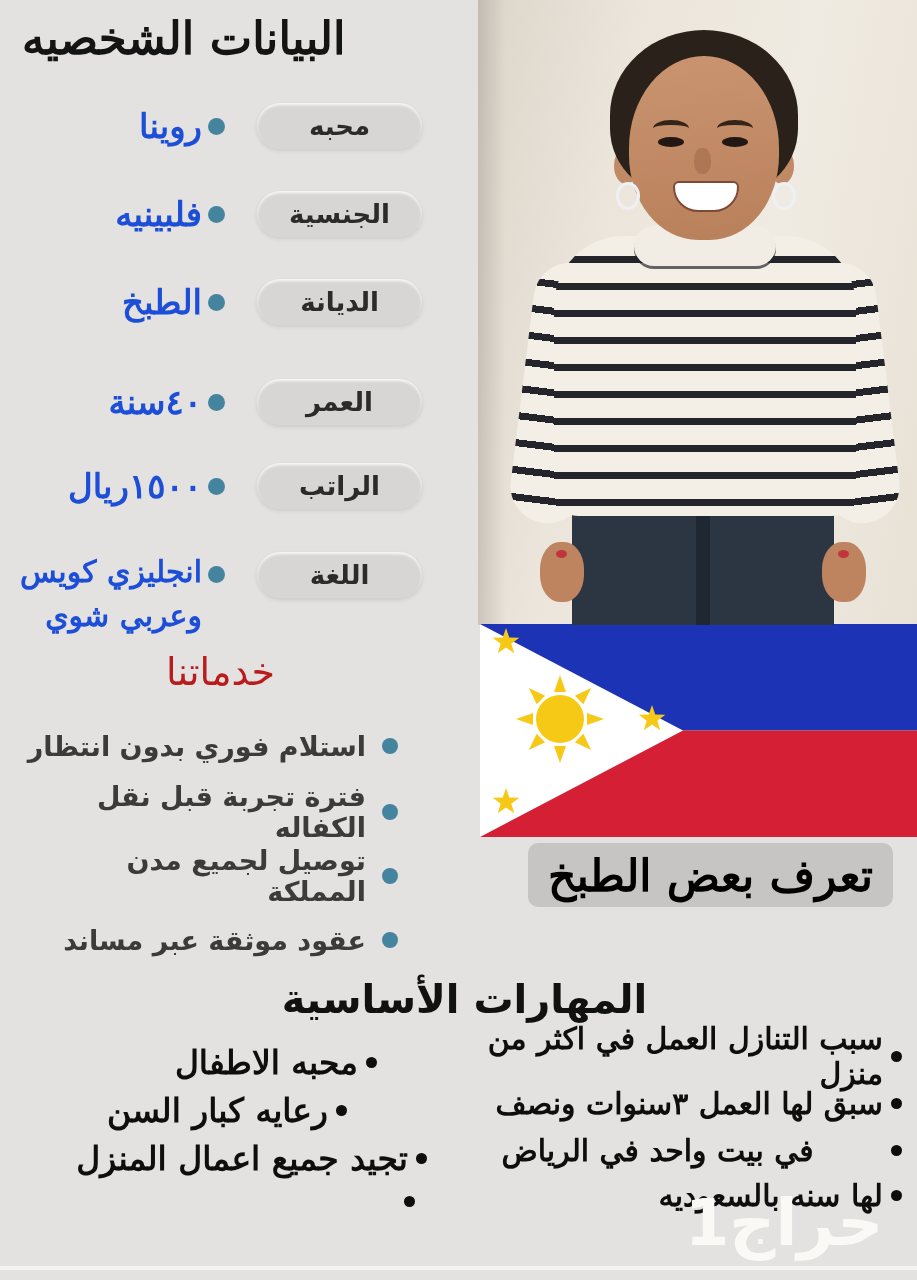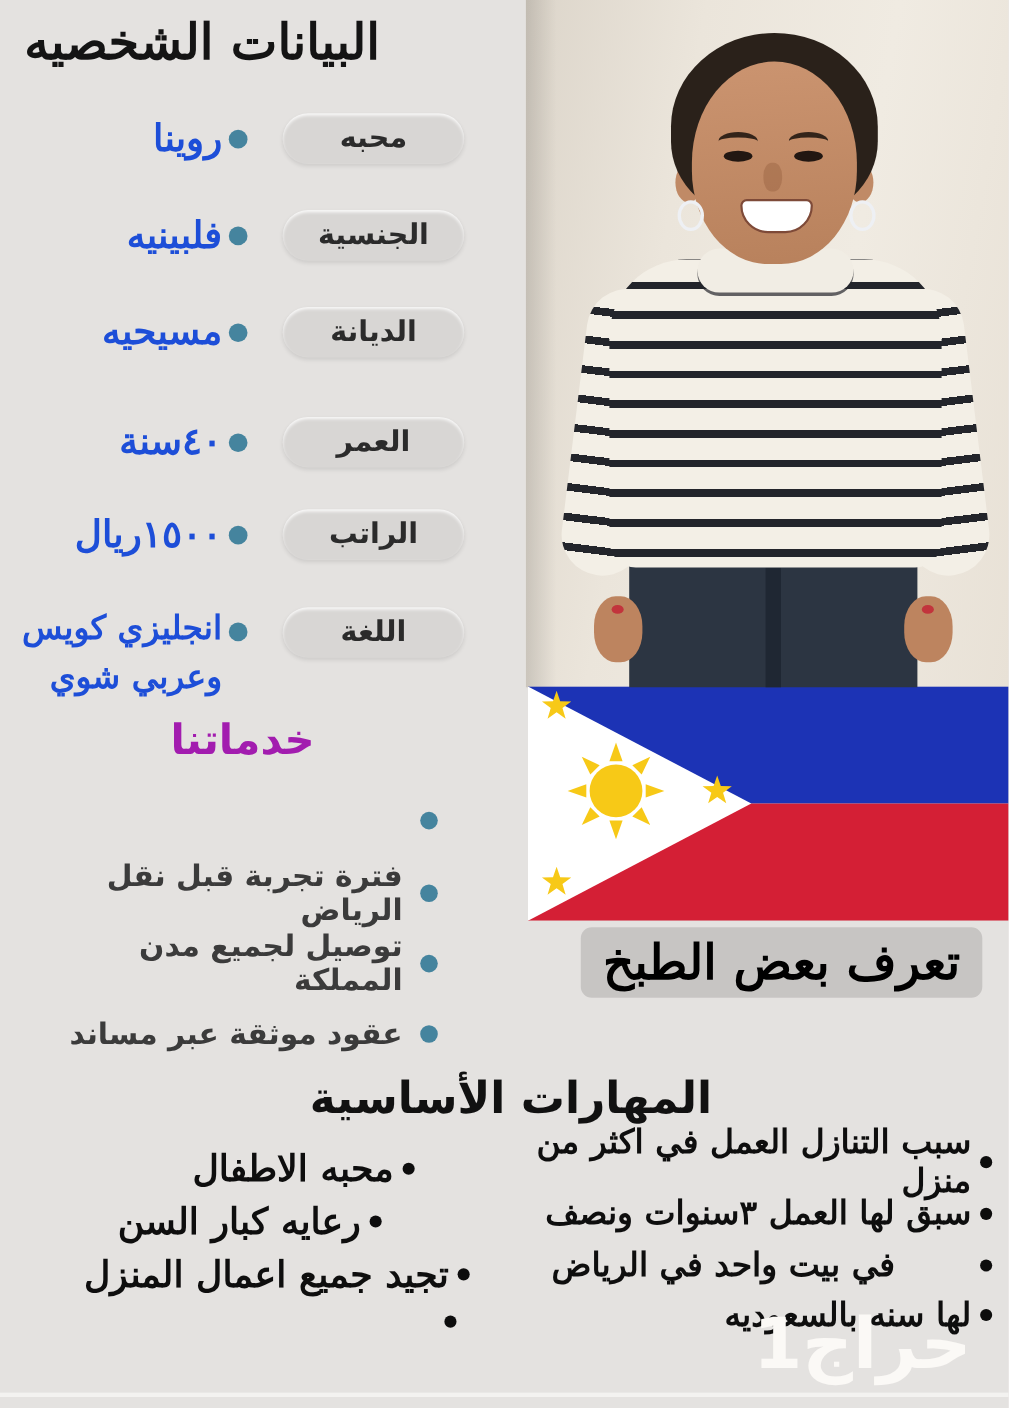--- a/index.html
+++ b/index.html
@@ -18,21 +18,21 @@
   .dot{flex:0 0 17px;height:17px;border-radius:50%;background:var(--teal,#45849e);
        margin-inline-start:32px;margin-inline-end:6px;}
   .value{flex:1;font-family:"DejaVu Serif",serif;font-size:34px;font-weight:600;
          color:#1d4ed8;text-align:start;line-height:1.2;}
   .row-lang{align-items:flex-start;height:auto;}
   .row-lang .pill{margin-top:2px;}
   .row-lang .dot{margin-top:16px;}
   .row-lang .value{max-width:192px;font-size:30px;line-height:1.45;}
   
   .svc-head{position:absolute;left:128px;top:650px;width:185px;text-align:center;
-            font-size:38px;font-weight:700;color:#a21caf;}
+            font-size:38px;font-weight:400;color:#b91c1c;}
   .svc-row{position:absolute;left:20px;width:378px;height:48px;display:flex;align-items:center;}
   .svc-dot{flex:0 0 16px;height:16px;border-radius:50%;background:var(--teal,#45849e);
            margin-inline-end:16px;}
   .svc-text{flex:1;font-size:27px;font-weight:bold;color:#3b3b3b;text-align:start;}
   
   .skills-head{position:absolute;left:232px;top:976px;width:465px;text-align:center;
                font-size:40px;font-weight:800;color:#111;}
   .sk-row{position:absolute;display:flex;align-items:center;height:44px;}
   .sk-dot{flex:0 0 11px;height:11px;border-radius:50%;background:#0d0d0d;margin-inline-end:8px;}
   .sk-text{flex:1;font-family:"DejaVu Serif",serif;font-weight:700;color:#0e0e0e;
@@ -113,21 +113,21 @@
       <span class="pill-label">الجنسية</span>
       </div>
     <div class="dot"></div>
     <div class="value">فلبينيه</div>
   </div>
   <div class="row" style="top:276px">
     <div class="pill">
       <span class="pill-label">الديانة</span>
       </div>
     <div class="dot"></div>
-    <div class="value">مسيحيه</div>
+    <div class="value">الطبخ</div>
   </div>
   <div class="row" style="top:376px">
     <div class="pill">
       <span class="pill-label">العمر</span>
       </div>
     <div class="dot"></div>
     <div class="value">٤٠سنة</div>
   </div>
   <div class="row" style="top:460px">
     <div class="pill">
@@ -140,24 +140,25 @@
     <div class="pill">
       <span class="pill-label">اللغة</span>
       </div>
     <div class="dot"></div>
     <div class="value">انجليزي كويس وعربي شوي</div>
   </div>
 
   <div class="svc-head">خدماتنا</div>
   <div class="svc-row" style="top:722px">
     <div class="svc-dot"></div>
+    <div class="svc-text">استلام فوري بدون انتظار</div>
   </div>
   <div class="svc-row" style="top:788px">
     <div class="svc-dot"></div>
-    <div class="svc-text">فترة تجربة قبل نقل الرياض</div>
+    <div class="svc-text">فترة تجربة قبل نقل الكفاله</div>
   </div>
   <div class="svc-row" style="top:852px">
     <div class="svc-dot"></div>
     <div class="svc-text">توصيل لجميع مدن المملكة</div>
   </div>
   <div class="svc-row" style="top:916px">
     <div class="svc-dot"></div>
     <div class="svc-text">عقود موثقة عبر مساند</div>
   </div>
 

